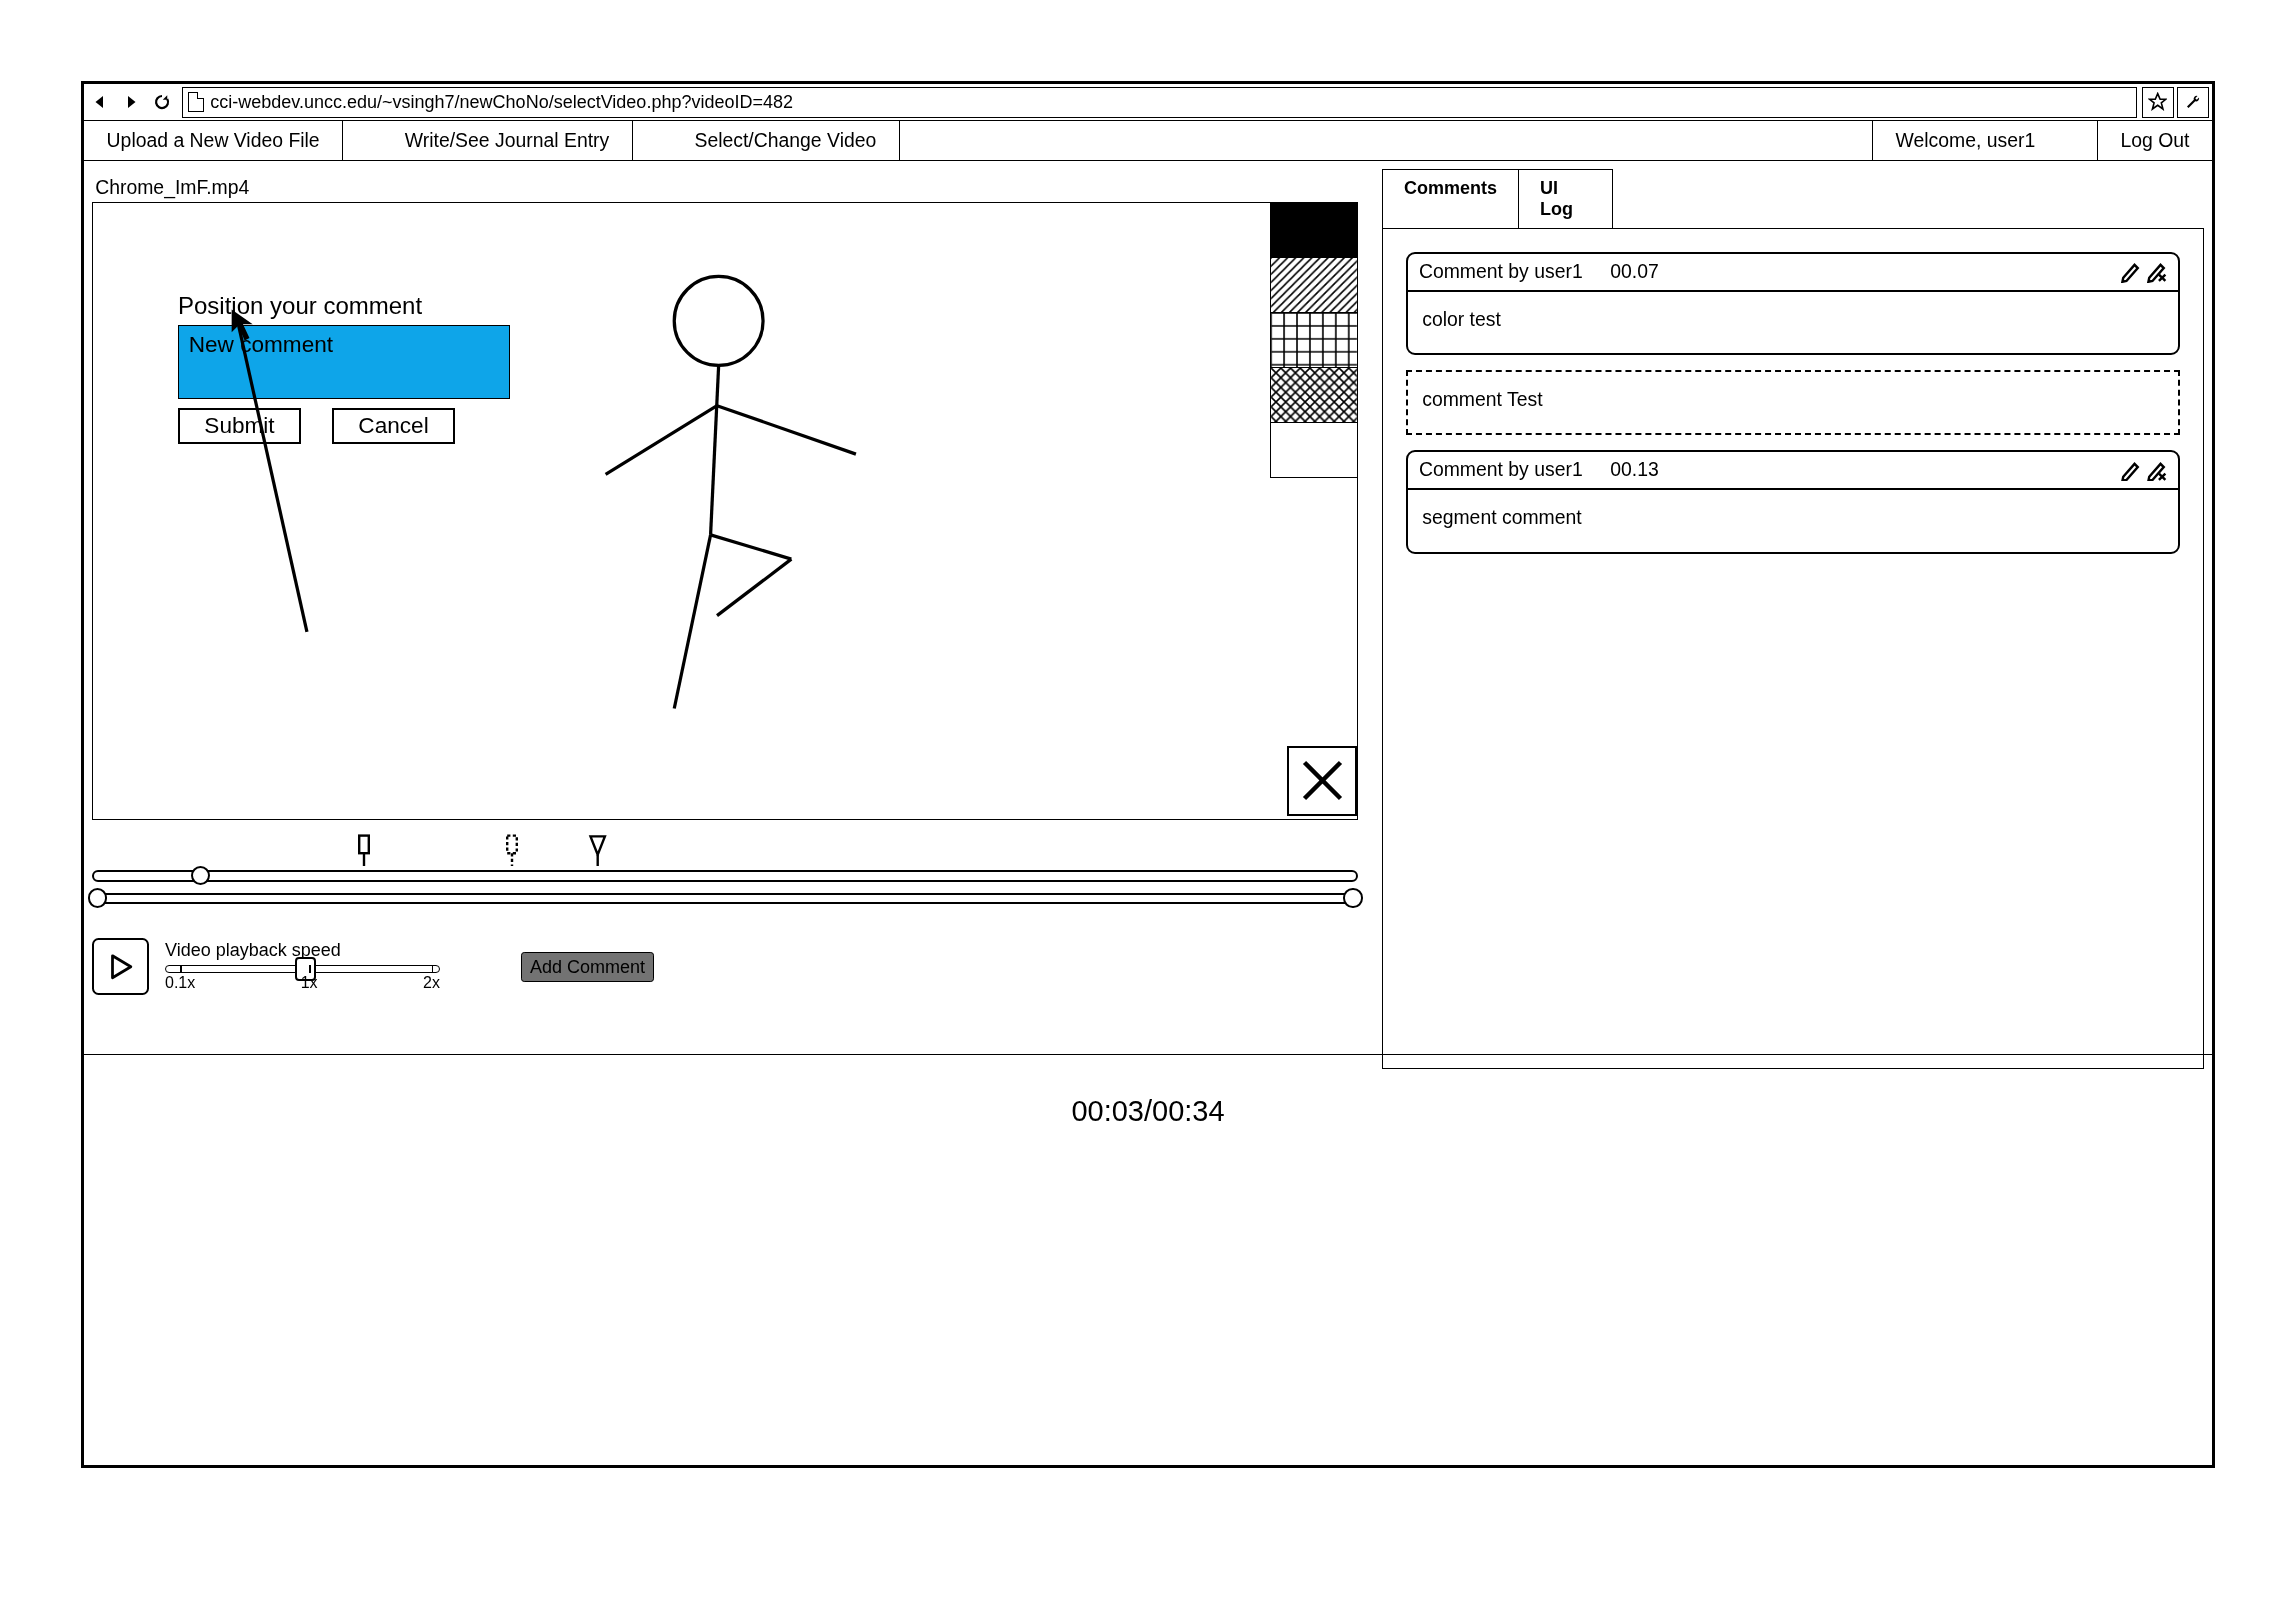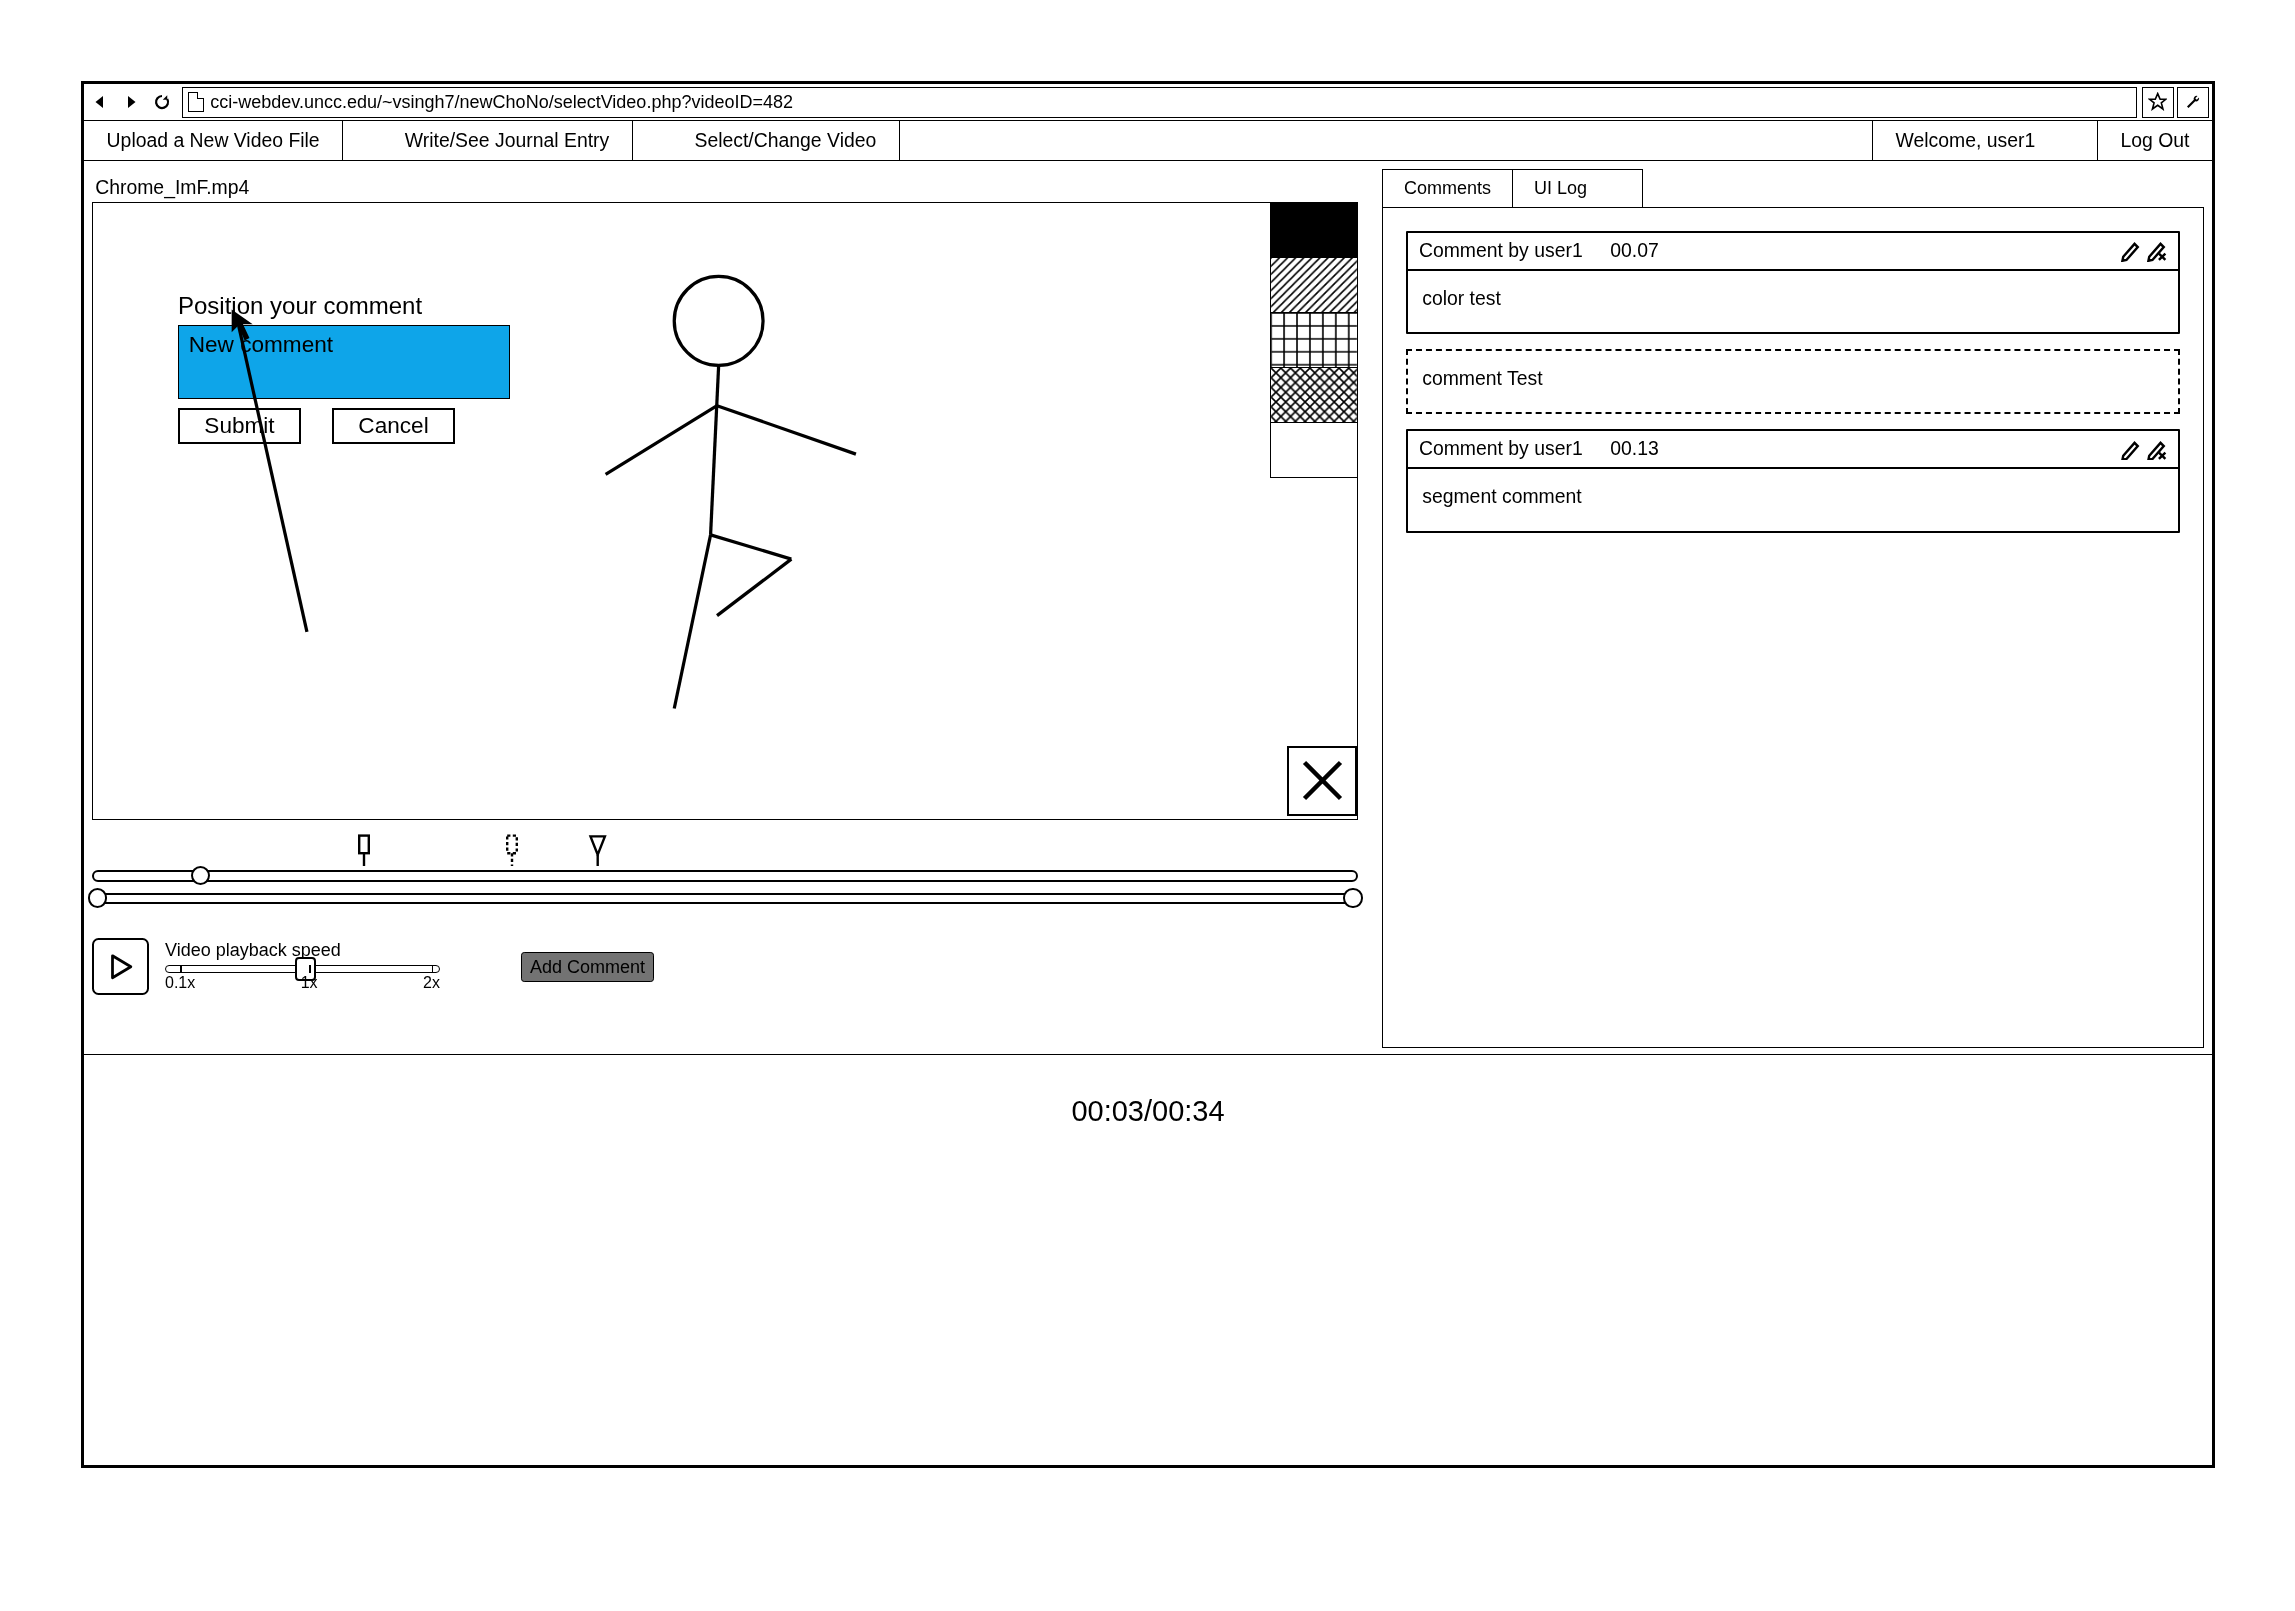--- a/index.html
+++ b/index.html
@@ -52,26 +52,26 @@
   .play-btn svg { width:27.5px; height:27.5px; }
   .speed-box { }
   .speed-label { font-size:18px; margin-bottom:1.6px; }
   .speed-track { width:275px; height:8px; border:1.6px solid #000; border-radius:4.9px; position:relative; margin-top:3.2px; }
   .speed-thumb { position:absolute; left:129px; top:-9px; width:21px; height:24px; border:2.4px solid #000; border-radius:4px; background:#fff; }
   .speed-ticks { display:flex; justify-content:space-between; width:275px; font-size:16px; margin-top:1.6px; }
   .speed-ticks span { position:relative; }
   .speed-ticks span:before { content:""; position:absolute; top:-9.7px; left:50%; width:1.6px; height:8px; background:#000; }
   .add-comment-btn { border:1.6px solid #000; border-radius:3.2px; padding:3.2px 8px; font-size:18px; margin-left:81px; margin-top:1.6px; background:#737373; }
   
-  .tab-row { display:flex; border:1.6px solid #000; border-bottom:none; width:261px; }
+  .tab-row { display:flex; border:1.6px solid #000; border-bottom:none; width:231px;font-weight:bold; }
   .tab { padding:8px 21px; font-size:18px; border-right:1.6px solid #000; }
   .tab:last-child { border-right:none; }
   .panel { border:1.6px solid #000; height:841px; padding:22.6px; }
   
-  .comment-card { border:2.4px solid #000; border-radius:1px; margin-bottom:14.6px; }
+  .comment-card { border:2.4px solid #000; border-radius:9px; margin-bottom:14.6px; }
   .comment-card.dashed { border:2.4px dashed #000; border-radius:0; }
   .card-head { display:flex; align-items:center; padding:6.5px 11.3px; border-bottom:2.4px solid #000; font-size:19.4px; gap:27.5px; }
   .comment-card.dashed .card-head { border-bottom:2.4px dashed #000; }
   .card-head .icons { margin-left:auto; display:flex; gap:4.9px; }
   .card-body { padding:16px 14.6px 22.6px 14.6px; font-size:19.4px; }
   
   .time-bar { border-top:1.6px solid #000; height:409px; text-align:center; }
   .time-text { font-size:29px; margin-top:40px; }
 </style>
 </head>

